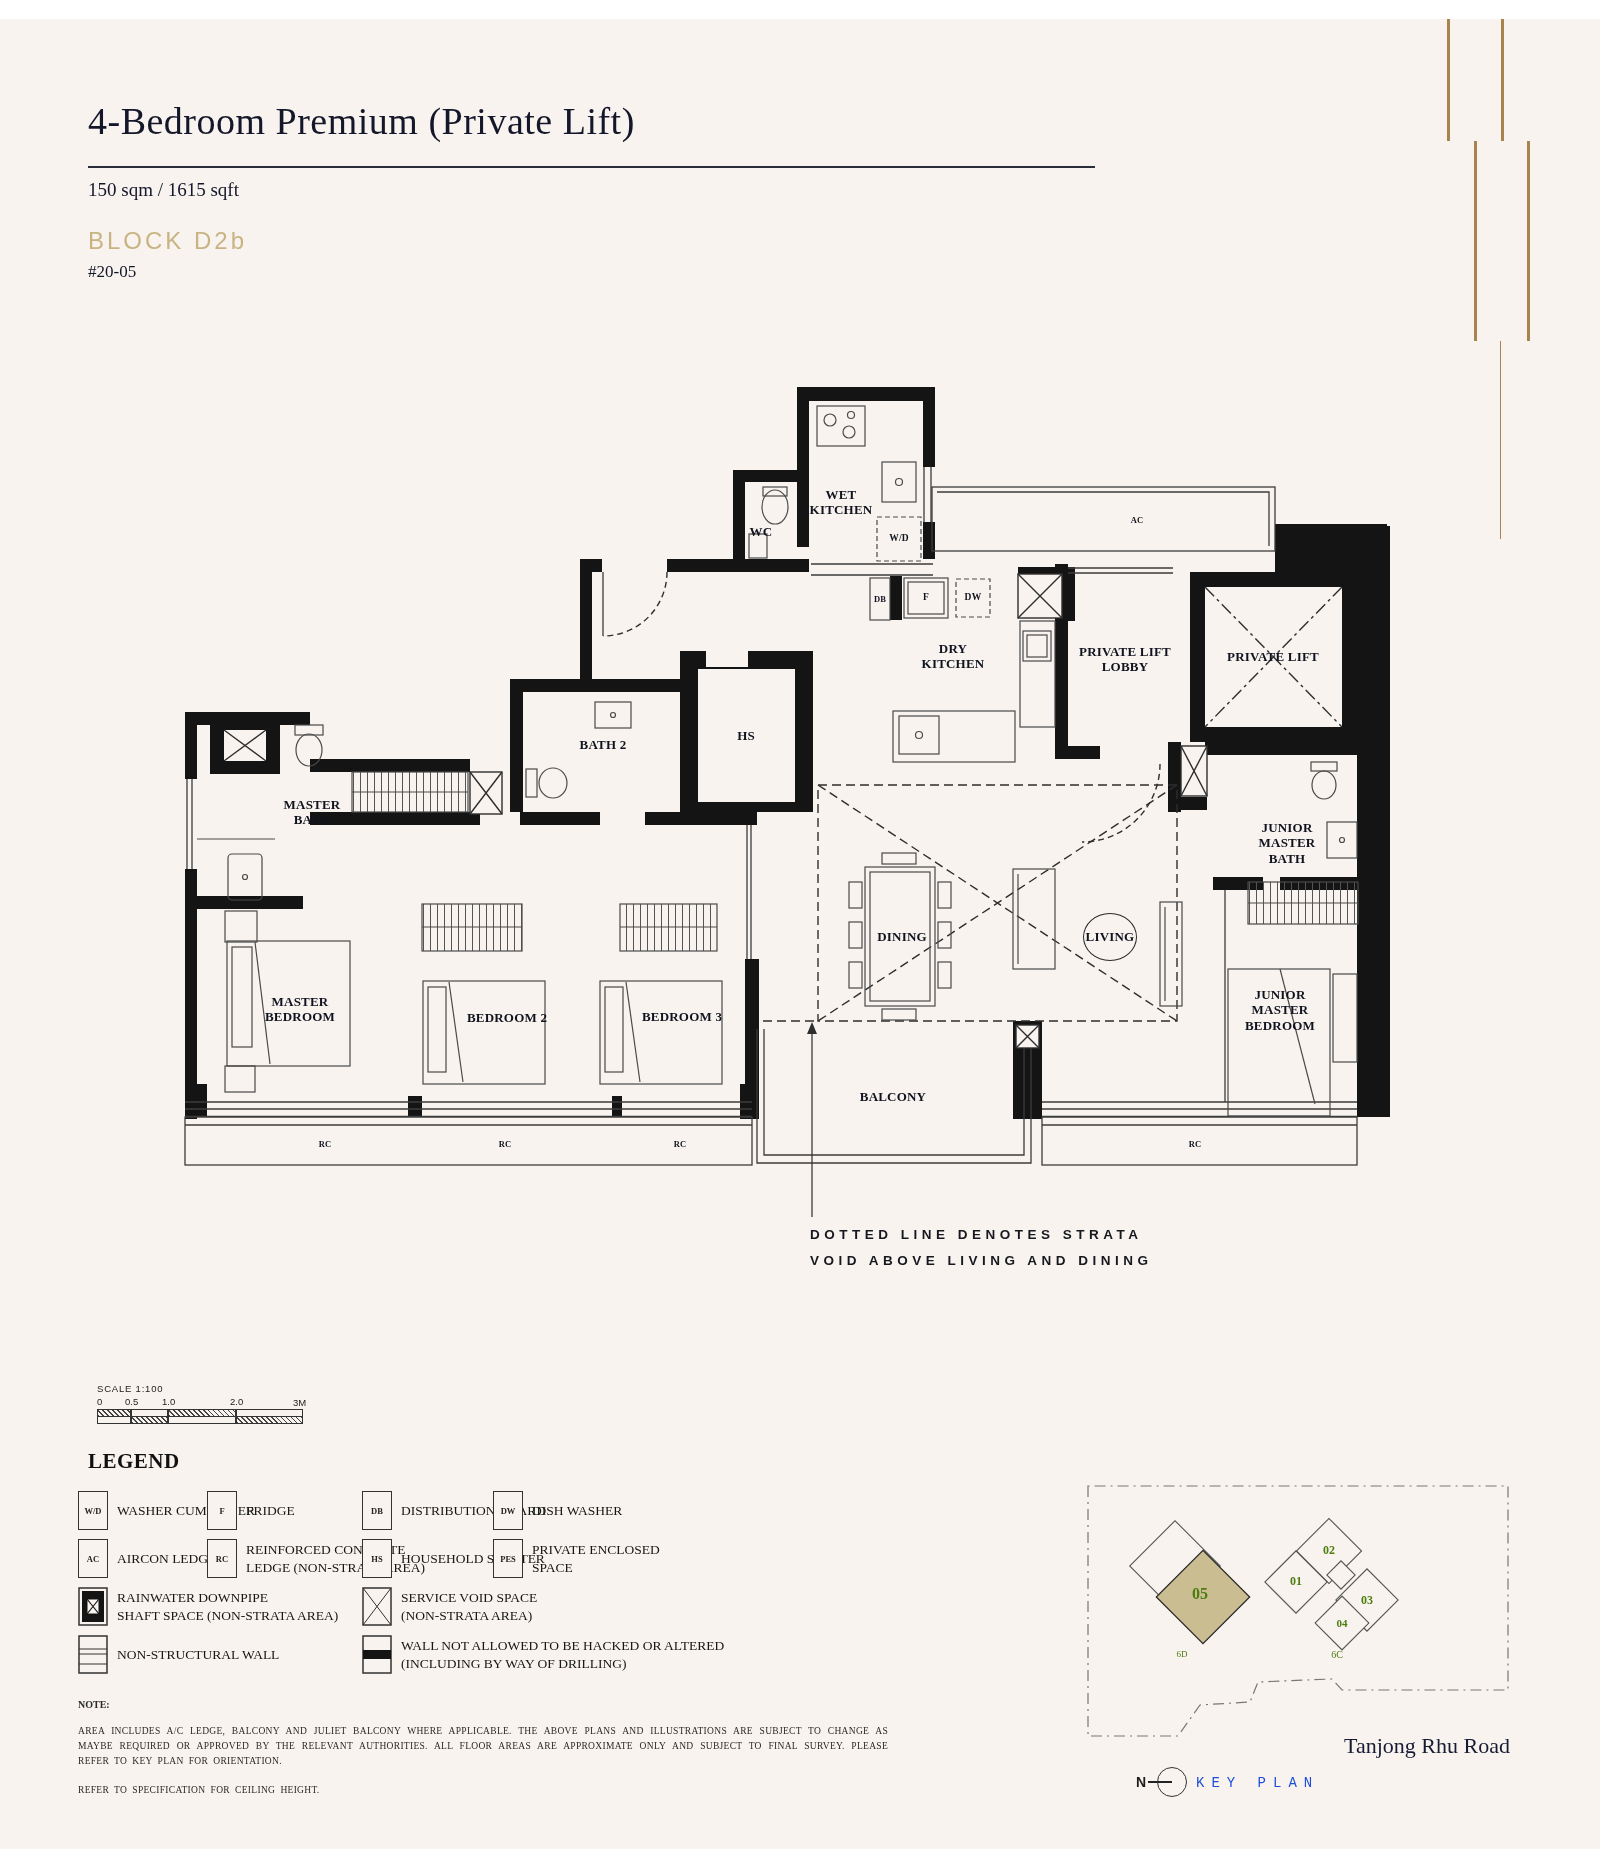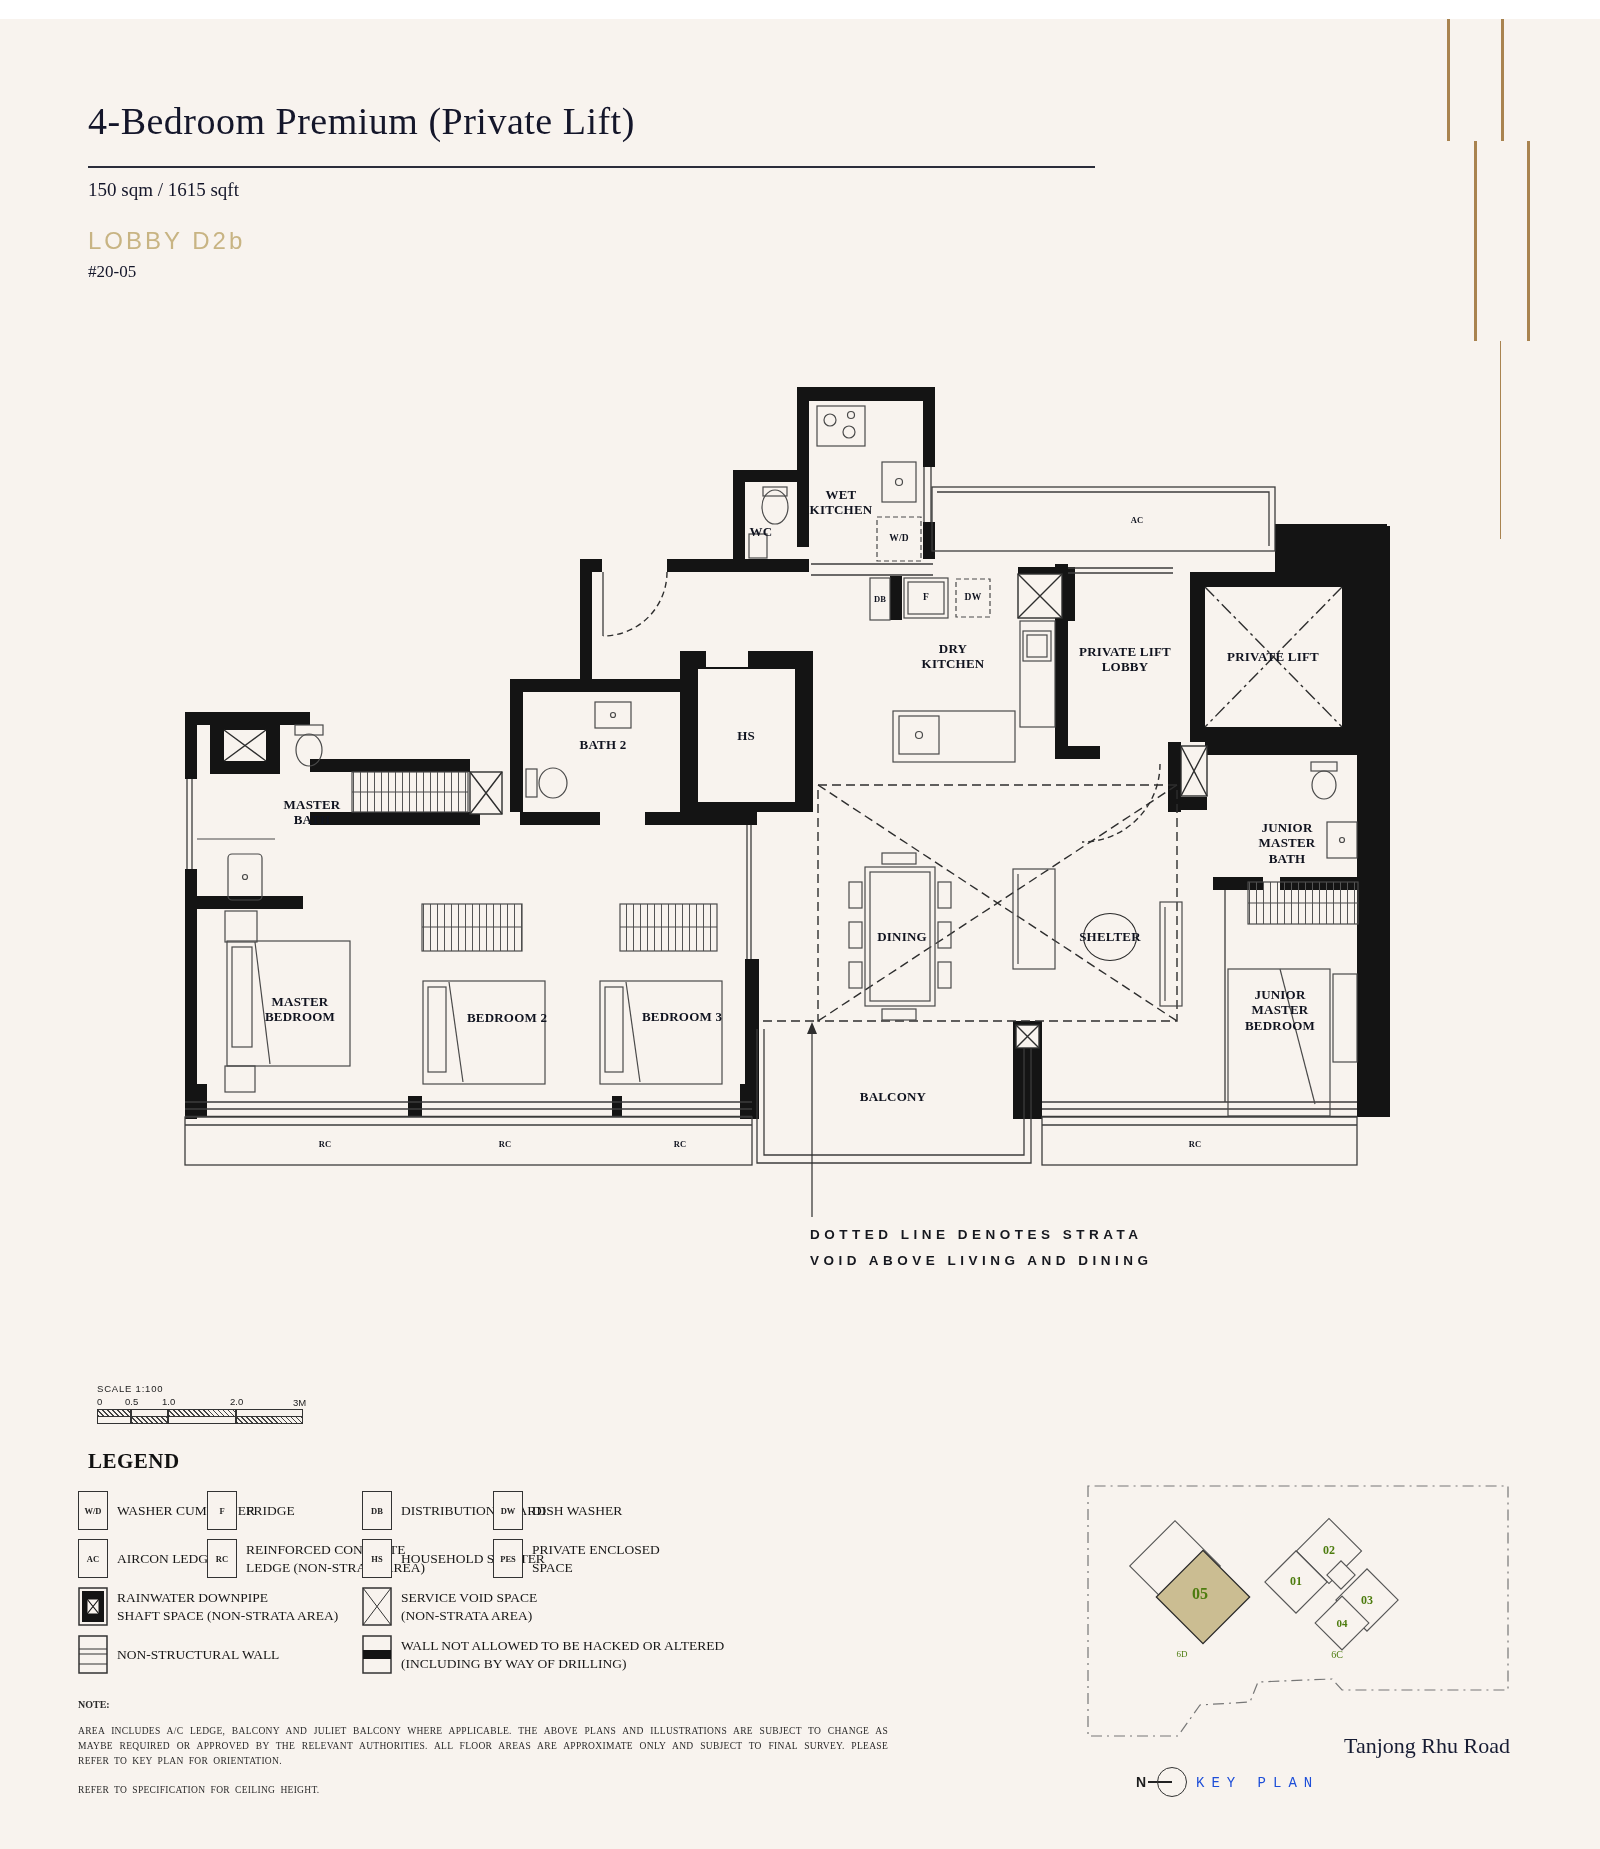--- a/index.html
+++ b/index.html
@@ -46,21 +46,21 @@
   .north-n{font-family:"Liberation Sans",sans-serif;font-size:14px;font-weight:bold;color:#1d1d1d;}
 </style>
 </head>
 <body>
 
 <div class="page">
 
   <div class="abs title" style="left:88px;top:80px;">4-Bedroom Premium (Private Lift)</div>
   <div class="abs rule" style="left:88px;top:147px;width:1007px;"></div>
   <div class="abs area" style="left:88px;top:160px;">150 sqm / 1615 sqft</div>
-  <div class="abs type" style="left:88px;top:208px;">LOBBY D2b</div>
+  <div class="abs type" style="left:88px;top:208px;">BLOCK D2b</div>
   <div class="abs unit" style="left:88px;top:243px;">#20-05</div>
 
   <div class="abs decor" style="left:1447px;top:0;width:3px;height:122px;"></div>
   <div class="abs decor" style="left:1501px;top:0;width:3px;height:122px;"></div>
   <div class="abs decor" style="left:1474px;top:122px;width:3px;height:200px;"></div>
   <div class="abs decor" style="left:1527px;top:122px;width:3px;height:200px;"></div>
   <div class="abs decor" style="left:1500px;top:322px;width:1px;height:198px;"></div>
 
   <div class="abs" style="left:175px;top:365px;width:1215px;height:900px;">
     <svg width="1215" height="900" viewBox="0 0 1215 900">
@@ -269,21 +269,21 @@
     <div class="abs rlabel" style="left:571px;top:352px;">HS</div>
     <div class="abs rlabel" style="left:428px;top:361px;">BATH 2</div>
     <div class="abs rlabel" style="left:137px;top:428px;">MASTER
 BATH</div>
     <div class="abs rlabel" style="left:125px;top:625px;">MASTER
 BEDROOM</div>
     <div class="abs rlabel" style="left:332px;top:634px;">BEDROOM 2</div>
     <div class="abs rlabel" style="left:507px;top:633px;">BEDROOM 3</div>
     <div class="abs rlabel" style="left:727px;top:553px;">DINING</div>
     <div class="abs liv-circ" style="left:935px;top:553px;">
-      <div class="rlabel" style="position:static;">SHELTER</div>
+      <div class="rlabel" style="position:static;">LIVING</div>
     </div>
     <div class="abs rlabel" style="left:718px;top:713px;">BALCONY</div>
     <div class="abs rlabel" style="left:1112px;top:459px;">JUNIOR
 MASTER
 BATH</div>
     <div class="abs rlabel" style="left:1105px;top:626px;">JUNIOR
 MASTER
 BEDROOM</div>
     <div class="abs rlabel xs" style="left:150px;top:760px;">RC</div>
     <div class="abs rlabel xs" style="left:330px;top:760px;">RC</div>

